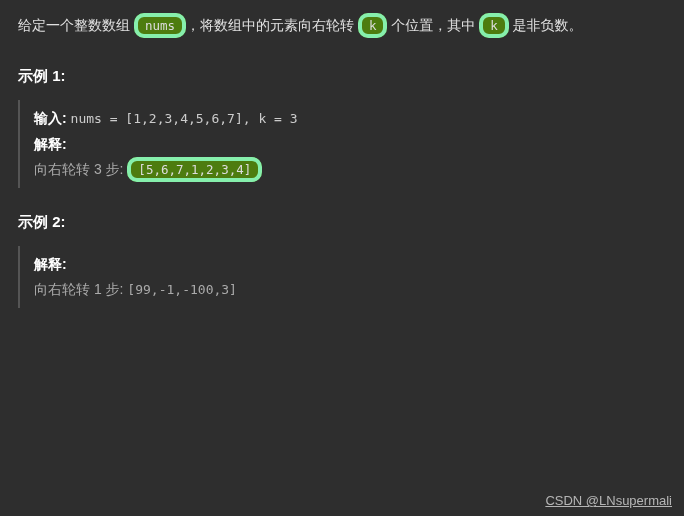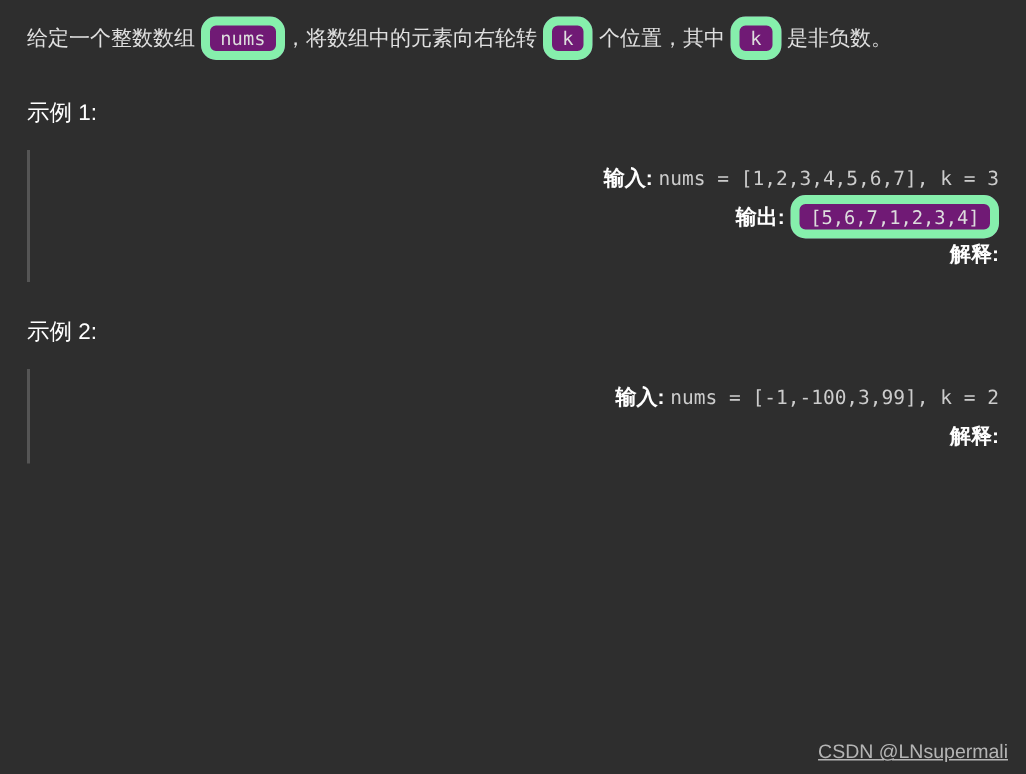--- a/index.html
+++ b/index.html
@@ -9,40 +9,40 @@
     font-family: -apple-system, "Segoe UI", "PingFang SC", "Microsoft YaHei", sans-serif;
     font-size: 14px;
     width: 684px;
     height: 516px;
     padding: 14px 18px 0 18px;
     position: relative;
     line-height: 1.6;
   }
   .intro { margin-bottom: 28px; }
   .code-inline {
-    background: #701a75;
+    background: #4d7c0f;
     color: #ddd;
     font-family: "Consolas", "Menlo", monospace;
     font-size: 12.5px;
     padding: 1px 7px;
     border-radius: 10px;
-    border: 6px solid #86efac;
+    border: 4px solid #86efac;
   }
   .section-title {
-    font-weight: 400;
+    font-weight: 700;
     font-size: 15px;
     color: #fff;
     margin: 22px 0 12px 0;
   }
   .example-block {
     border-left: 2px solid #555;
     padding: 6px 0 6px 14px;
     margin-bottom: 6px;
   }
-  .line { line-height: 1.8; text-align: right; }
+  .line { line-height: 1.8; }
   .label {
     font-weight: 700;
     color: #fff;
   }
   .mono {
     font-family: "Consolas", "Menlo", monospace;
     color: #ccc;
     font-size: 13px;
   }
   .explain-line {
@@ -71,32 +71,30 @@
   <span>给定一个整数数组 </span><span class="code-inline">nums</span><span>，将数组中的元素向右轮转 </span><span class="code-inline">k</span><span> 个位置，其中 </span><span class="code-inline">k</span><span> 是非负数。</span>
 </div>
 
 <div class="section-title">示例 1:</div>
 <div class="example-block">
   <div class="line">
     <span class="label">输入:</span>
     <span class="mono"> nums = [1,2,3,4,5,6,7], k = 3</span>
   </div>
   <div class="line">
-    <span class="label">输出:</span>
-    <span class="code-inline">[5,6,7,1,2,3,4]</span>
+    <span class="label">解释:</span>
   </div>
-  <div class="line">
-    <span class="label">解释:</span>
+  <div class="explain-line">
+    <span>向右轮转 3 步: </span><span class="code-inline">[5,6,7,1,2,3,4]</span>
   </div>
 </div>
 
 <div class="section-title">示例 2:</div>
 <div class="example-block">
   <div class="line">
-    <span class="label">输入:</span>
-    <span class="mono">nums = [-1,-100,3,99], k = 2</span>
+    <span class="label">解释:</span>
   </div>
-  <div class="line">
-    <span class="label">解释:</span>
+  <div class="explain-line">
+    <span>向右轮转 1 步: </span><span class="explain-mono">[99,-1,-100,3]</span>
   </div>
 </div>
 
 <div class="watermark">CSDN @LNsupermali</div>
 
 </body></html>

